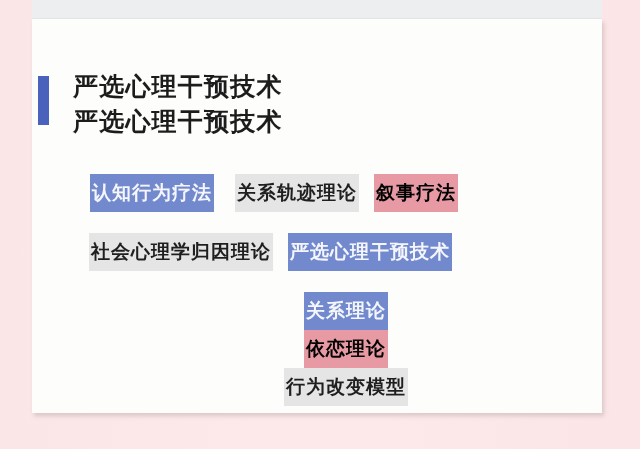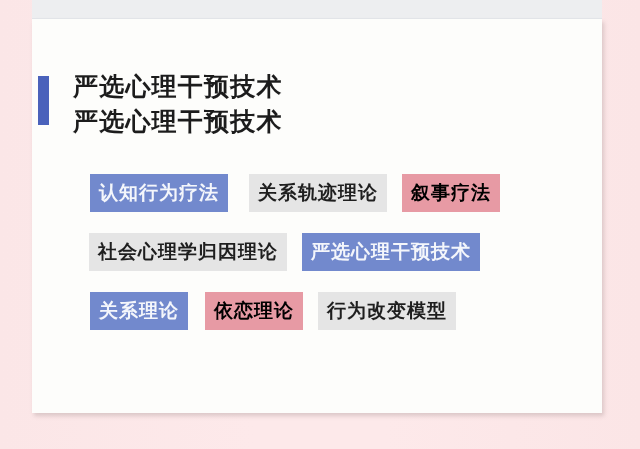--- a/index.html
+++ b/index.html
@@ -106,40 +106,40 @@
   }
   .tag-row {
     display: flex;
     align-items: center;
   }
   .tag {
     display: inline-flex;
     align-items: center;
     justify-content: center;
     height: 38px;
-    padding: 0 9px;
+    padding: 0 2px;
     font-size: 19px;
     font-weight: 700;
     letter-spacing: 1px;
     white-space: nowrap;
     box-sizing: border-box;
   }
   .tag.blue   { background: #7289cd; color: #f4f6fb; }
   .tag.yellow { background: #e5e5e5; color: #1f1f1f; }
   .tag.pink   { background: #e79aa4; color: #000000; }
 
   
   .row-1 { padding-left: 58px; }
   .row-1 .gap-a { width: 21px; }
   .row-1 .gap-b { width: 15px; }
 
   .row-2 { padding-left: 57px; }
   .row-2 .gap-a { width: 15px; }
 
-  .row-3 { padding-left: 58px; }
+  .row-3 { padding-left: 58px; flex-direction: column; }
   .row-3 .gap-a { width: 17px; }
   .row-3 .gap-b { width: 15px; }
 
   .spacer { flex: none; }
 </style>
 </head>
 <body>
 
 <div id="root">
 

